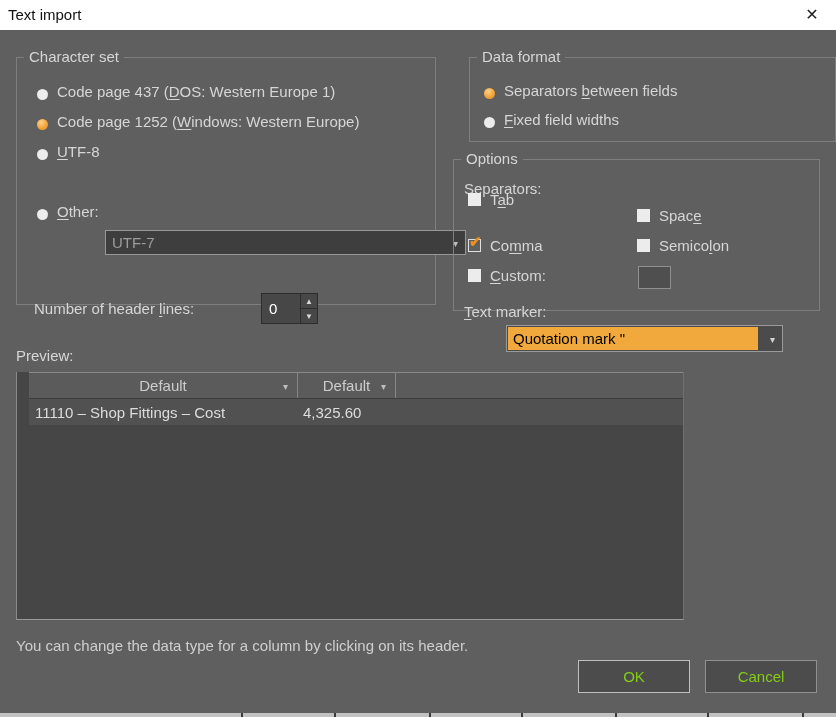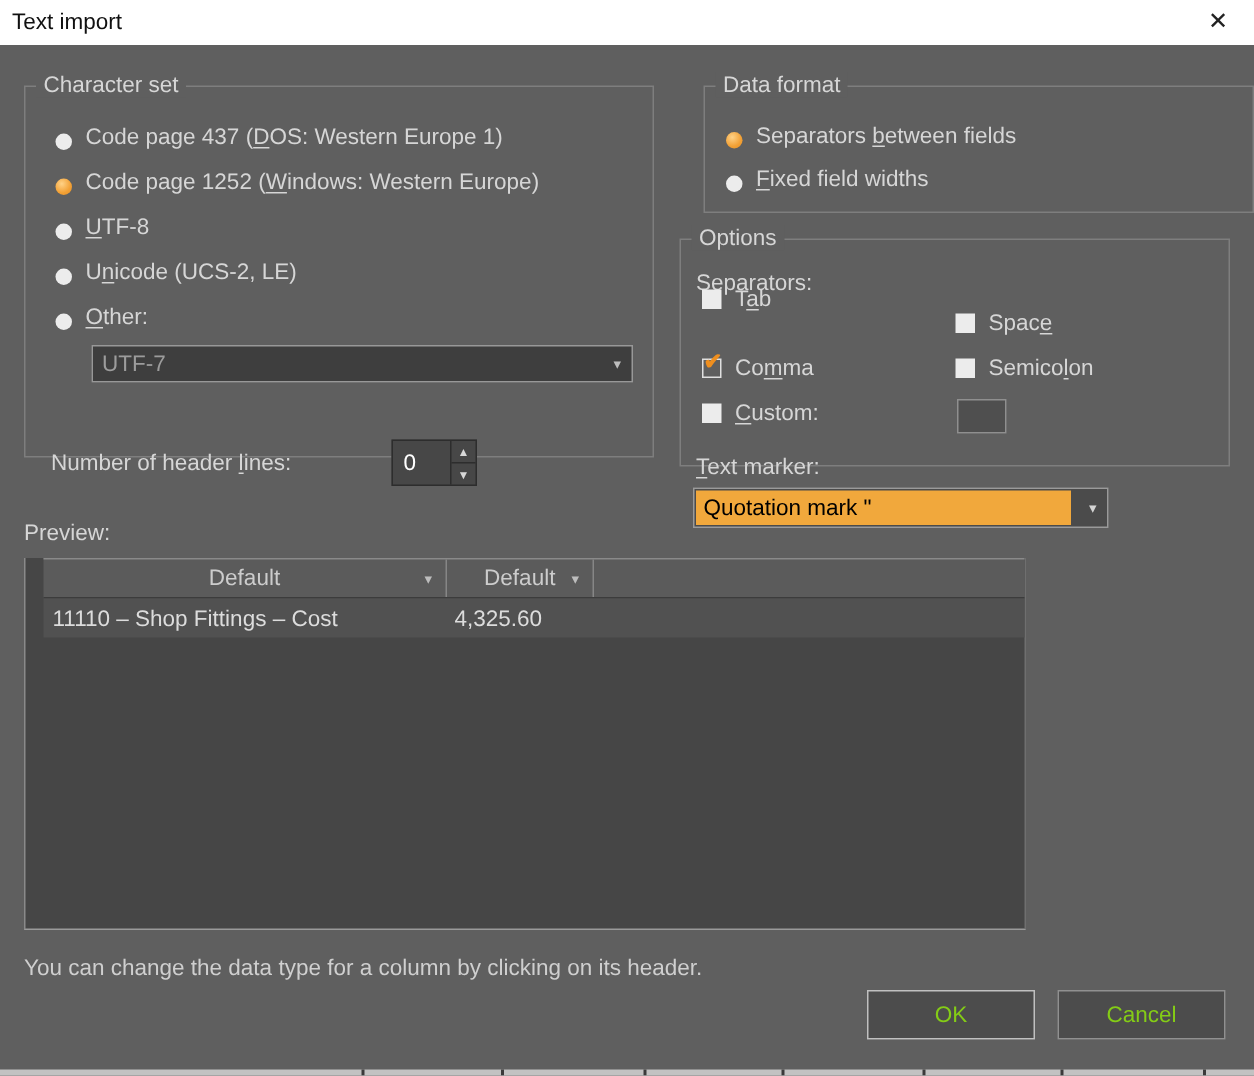--- a/index.html
+++ b/index.html
@@ -19,21 +19,21 @@
 
   .g-charset { left:16px; top:57px; width:420px; height:248px; }
   .g-dataformat { left:469px; top:57px; width:367px; height:85px; }
   .g-options { left:453px; top:159px; width:367px; height:152px; }
 
   .opt { position:absolute; height:18px; display:flex; align-items:flex-end; gap:9px; white-space:nowrap; }
   .radio { width:11px; height:11px; border-radius:50%; background:#ececec; flex:0 0 auto; }
   .radio.on { background:radial-gradient(circle at 38% 32%, #ffd287 0%, #f2a034 60%, #e3912a 100%); }
   .u { text-decoration:underline; text-underline-offset:2px; }
 
-  .dropdown { position:absolute; display:flex; align-items:center; }
+  .dropdown { position:absolute; display:flex; align-items:center;margin-left:44px; }
   .dd-disabled { left:44px; top:172px; width:361px; height:25px; background:#3e3e3e; border:1px solid #989898; color:#9c9c9c; }
   .dd-disabled .ddtext { padding-left:6px; }
   .ddarrow { position:absolute; right:7px; top:50%; transform:translateY(-50%); font-size:10px; color:#bdbdbd; }
 
   .chk { position:absolute; height:18px; display:flex; align-items:center; gap:9px; white-space:nowrap; }
   .checkbox { position:relative; width:13px; height:13px; background:#ececec; flex:0 0 auto; }
   .checkbox .check { display:none; }
   .checkbox.on { background:transparent; border:1px solid #e0e0e0; }
   .checkbox.on .check { display:block; position:absolute; left:0px; top:-6px; color:#ef8f1f; font-size:15px; font-weight:bold; line-height:15px; }
 
@@ -94,24 +94,20 @@
       <span class="radio"></span>
       <span class="lbl"><span>Code page 437 (</span><span class="u">D</span><span>OS: Western Europe 1)</span></span>
     </div>
     <div class="opt" style="left:20px; top:54px;">
       <span class="radio on"></span>
       <span class="lbl"><span>Code page 1252 (</span><span class="u">W</span><span>indows: Western Europe)</span></span>
     </div>
     <div class="opt" style="left:20px; top:84px;">
       <span class="radio"></span>
       <span class="lbl"><span></span><span class="u">U</span><span>TF-8</span></span>
-    </div>
-    <div class="opt" style="left:20px; top:114px;">
-      <span class="radio"></span>
-      <span class="lbl"><span>U</span><span class="u">n</span><span>icode (UCS-2, LE)</span></span>
     </div>
     <div class="opt" style="left:20px; top:144px;">
       <span class="radio"></span>
       <span class="lbl"><span></span><span class="u">O</span><span>ther:</span></span>
     </div>
 
     <div class="dropdown dd-disabled">
       <span class="ddtext">UTF-7</span>
       <span class="ddarrow">▾</span>
     </div>

